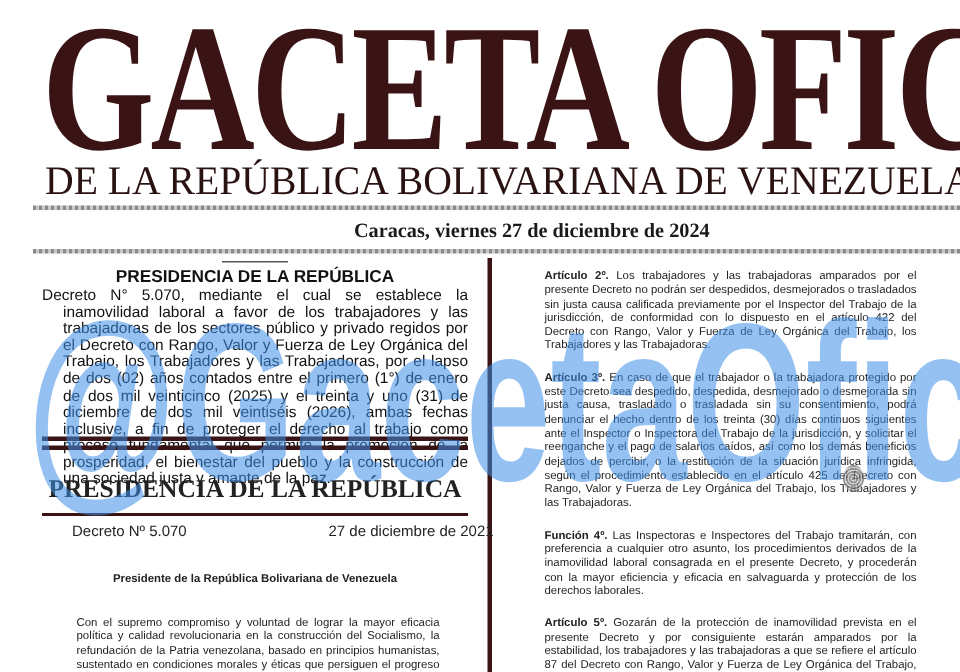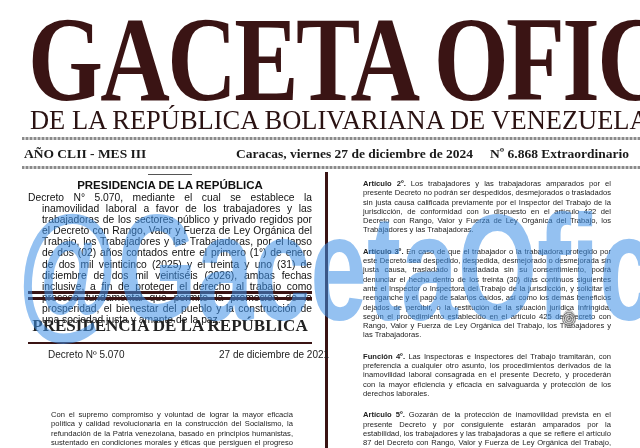--- a/index.html
+++ b/index.html
@@ -46,43 +46,42 @@
 </head>
 <body>
 
 <div class="masthead">
   <div class="title">GACETA OFICIAL</div>
   <div class="subtitle">DE LA REPÚBLICA BOLIVARIANA DE VENEZUELA</div>
 </div>
 
 <div class="rule top"></div>
 <div class="infobar">
-  <span class="info-left">AÑO CLII  -  MES III</span>
   <span class="info-center">Caracas, viernes 27 de diciembre de 2024</span>
-  <span class="info-right">Nº 6.868 Extraordinario</span>
 </div>
 <div class="rule bottom"></div>
 
 <div class="col-divider"></div>
 
 <div class="sumario">
   <div class="sumario-underline"></div>
   <div class="sumario-heading">PRESIDENCIA DE LA REPÚBLICA</div>
   <div class="sumario-body">Decreto N° 5.070, mediante el cual se establece la inamovilidad laboral a favor de los trabajadores y las trabajadoras de los sectores público y privado regidos por el Decreto con Rango, Valor y Fuerza de Ley Orgánica del Trabajo, los Trabajadores y las Trabajadoras, por el lapso de dos (02) años contados entre el primero (1°) de enero de dos mil veinticinco (2025) y el treinta y uno (31) de diciembre de dos mil veintiséis (2026), ambas fechas inclusive, a fin de proteger el derecho al trabajo como proceso fundamental que permite la promoción de la prosperidad, el bienestar del pueblo y la construcción de una sociedad justa y amante de la paz.</div>
 </div>
 
 <div class="double-bar db1"></div>
 <div class="double-bar db2"></div>
 
 <div class="pres-heading">PRESIDENCIA DE LA REPÚBLICA</div>
 <div class="pres-bar"></div>
 <div class="decree-line decree-num">Decreto Nº 5.070</div>
 <div class="decree-line decree-date">27 de diciembre de 2021</div>
 
 <div class="signer">
+  <div>Presidente de la República Bolivariana de Venezuela</div>
 </div>
 
 <div class="preamble">Con el supremo compromiso y voluntad de lograr la mayor eficacia política y calidad revolucionaria en la construcción del Socialismo, la refundación de la Patria venezolana, basado en principios humanistas, sustentado en condiciones morales y éticas que persiguen el progreso del país y del colectivo, por mandato del pueblo, de conformidad con lo establecido en el artículo 226 de la</div>
 
 <div class="articles">
   <div class="article"><span class="art-label">Artículo 2º.</span><span> Los trabajadores y las trabajadoras amparados por el presente Decreto no podrán ser despedidos, desmejorados o trasladados sin justa causa calificada previamente por el Inspector del Trabajo de la jurisdicción, de conformidad con lo dispuesto en el artículo 422 del Decreto con Rango, Valor y Fuerza de Ley Orgánica del Trabajo, los Trabajadores y las Trabajadoras.</span></div>
   <div class="article"><span class="art-label">Artículo 3º.</span><span> En caso de que el trabajador o la trabajadora protegido por este Decreto sea despedido, despedida, desmejorado o desmejorada sin justa causa, trasladado o trasladada sin su consentimiento, podrá denunciar el hecho dentro de los treinta (30) días continuos siguientes ante el Inspector o Inspectora del Trabajo de la jurisdicción, y solicitar el reenganche y el pago de salarios caídos, así como los demás beneficios dejados de percibir, o la restitución de la situación jurídica infringida, según el procedimiento establecido en el artículo 425 del Decreto con Rango, Valor y Fuerza de Ley Orgánica del Trabajo, los Trabajadores y las Trabajadoras.</span></div>
   <div class="article"><span class="art-label">Función 4º.</span><span> Las Inspectoras e Inspectores del Trabajo tramitarán, con preferencia a cualquier otro asunto, los procedimientos derivados de la inamovilidad laboral consagrada en el presente Decreto, y procederán con la mayor eficiencia y eficacia en salvaguarda y protección de los derechos laborales.</span></div>
   <div class="article" style="margin-bottom:6px"><span class="art-label">Artículo 5º.</span><span> Gozarán de la protección de inamovilidad prevista en el presente Decreto y por consiguiente estarán amparados por la estabilidad, los trabajadores y las trabajadoras a que se refiere el artículo 87 del Decreto con Rango, Valor y Fuerza de Ley Orgánica del Trabajo, los Trabajadores y las Trabajadoras. Quedan exceptuados de este Decreto los trabajadores y las trabajadoras que ejerzan cargos de dirección y los trabajadores y las trabajadoras de temporada y ocasionales. La estabilidad de los funcionarios y funcionarias públicos se regirá por las normas de protección contenidas en la Ley del Estatuto de la Función Pública.</span></div>
 

